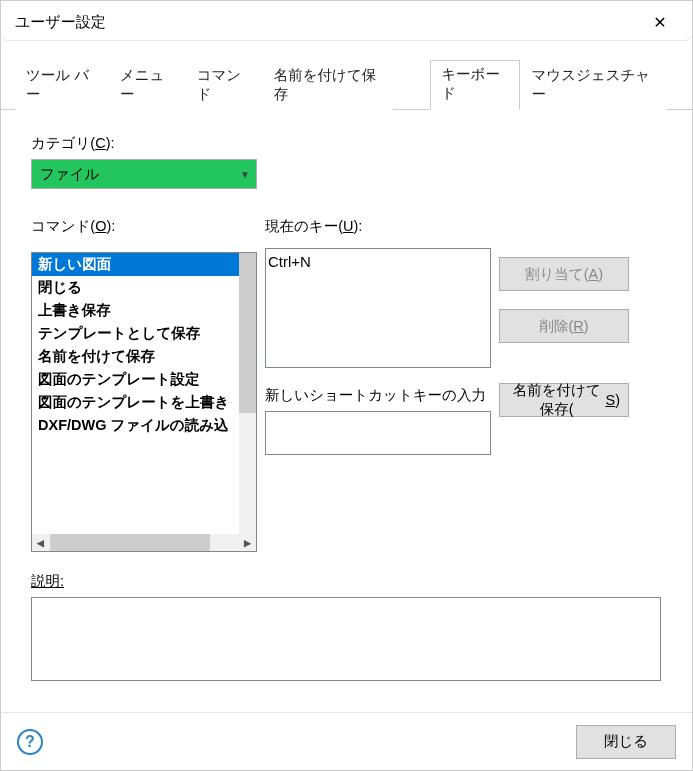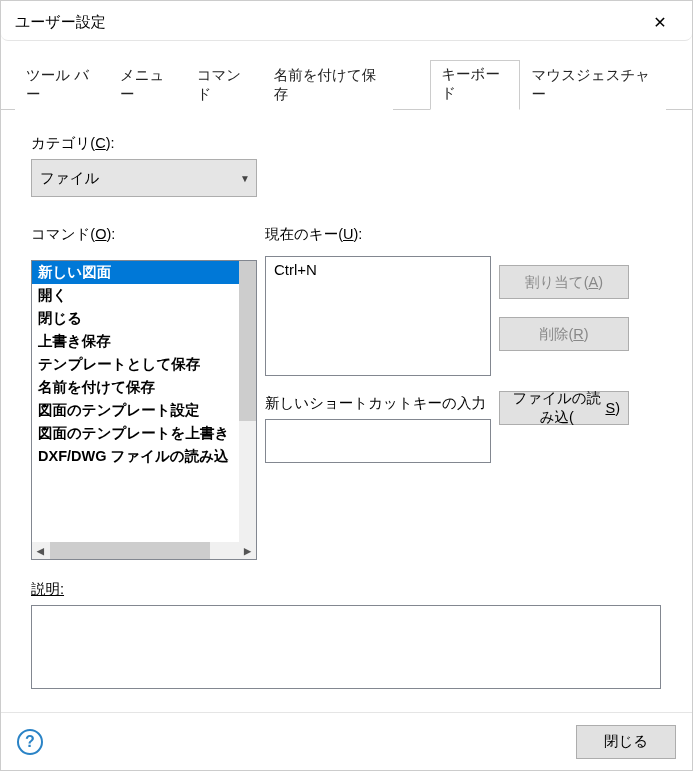--- a/index.html
+++ b/index.html
@@ -16,38 +16,38 @@
   .tab.active { border-color:#ccc; border-bottom:1px solid #fff;margin-left:37px; }
 
   
   .content { padding: 24px 30px 0 30px; }
   .row { display:flex; gap:8px; }
 
   .label { font-size:14.5px; color:#000; margin-bottom:6px; display:block; }
   .underline-letter { text-decoration: underline; }
 
   
-  .combo { width:226px; height:38px; border:1px solid #adadad; background:#e5e5e5; display:flex; align-items:center; justify-content:space-between; padding:0 6px 0 8px; font-size:14.5px; cursor:pointer; }
+  .combo { width:226px; height:30px; border:1px solid #adadad; background:#22c55e; display:flex; align-items:center; justify-content:space-between; padding:0 6px 0 8px; font-size:14.5px; cursor:pointer; }
   .chevron { font-size:10px; color:#444; }
 
   .section-commands { width:226px; }
   .section-keys { width:226px; }
   .section-buttons { width:130px; display:flex; flex-direction:column; gap:18px; align-items:stretch; }
 
   .listbox { border:1px solid #828790; width:226px; height:300px; margin-top:16px; display:flex; flex-direction:column;font-weight:bold; }
   .listbox-items { flex:1; overflow:hidden; position:relative; }
   .list-item { padding:2px 6px; font-size:14.5px; white-space:nowrap; cursor:default; }
   .list-item.selected { background:#0078d7; color:#fff; }
   .list-scroll-v { position:absolute; right:0; top:0; bottom:0; width:17px; background:#f0f0f0; }
   .scroll-thumb-v { position:absolute; left:0; right:0; top:0; height:160px; background:#cdcdcd; }
   .list-scroll-h { height:17px; background:#f0f0f0; display:flex; align-items:center; justify-content:space-between; position:relative; }
   .scroll-arrow { width:17px; height:17px; display:flex; align-items:center; justify-content:center; font-size:9px; color:#555; cursor:pointer; }
   .scroll-thumb-h { position:absolute; top:0; bottom:0; left:18px; width:160px; background:#cdcdcd; }
 
-  .keybox { border:1px solid #828790; width:226px; height:120px; margin-top:12px; padding:4px 8px; font-size:15px; }
+  .keybox { border:1px solid #828790; width:226px; height:120px; margin-top:12px; padding:4px 2px; font-size:15px; }
   .inputbox { border:1px solid #828790; width:226px; height:44px; margin-top:4px; padding:4px 8px; font-size:15px; }
 
   .btn { height:34px; border:1px solid #adadad; background:#e1e1e1; font-size:14.5px; text-align:center; cursor:pointer; padding:0 8px; display:flex; align-items:center; justify-content:center; }
   .btn.disabled { color:#888; cursor:default; }
 
   .desc-label { margin-top:20px;text-decoration:underline; }
   .desc-box { width:630px; height:84px; border:1px solid #828790; border-top-color:#828790; margin-top:4px; background:#fff; }
 
   
   .footer { position:absolute; left:0; right:0; bottom:0; border-top:1px solid #e5e5e5; height:58px; display:flex; align-items:center; justify-content:space-between; padding:0 16px; }
@@ -87,21 +87,20 @@
 
   <div class="row">
 
     <div class="section-commands">
       <label class="label">
         <span>コマンド(</span><span class="underline-letter">O</span><span>):</span>
       </label>
       <div class="listbox">
         <div class="listbox-items" id="commands-items">
           <div class="list-item selected">新しい図面</div>
-            <div class="list-item">開く</div>
             <div class="list-item">閉じる</div>
             <div class="list-item">上書き保存</div>
             <div class="list-item">テンプレートとして保存</div>
             <div class="list-item">名前を付けて保存</div>
             <div class="list-item">図面のテンプレート設定</div>
             <div class="list-item">図面のテンプレートを上書き</div>
             <div class="list-item">DXF/DWG ファイルの読み込</div>
             <div class="list-scroll-v">
             <div class="scroll-thumb-v"></div>
           </div>
@@ -135,21 +134,21 @@
           <span class="underline-letter">A</span>
           <span>)</span>
       </div>
       <div class="btn disabled">
         <span>削除(</span>
           <span class="underline-letter">R</span>
           <span>)</span>
       </div>
       <div style="height:4px"></div>
       <div class="btn">
-        <span>ファイルの読み込(</span>
+        <span>名前を付けて保存(</span>
           <span class="underline-letter">S</span>
           <span>)</span>
       </div>
     </div>
   </div>
 
   <label class="label desc-label">説明:</label>
   <div class="desc-box"></div>
 
 </div>

